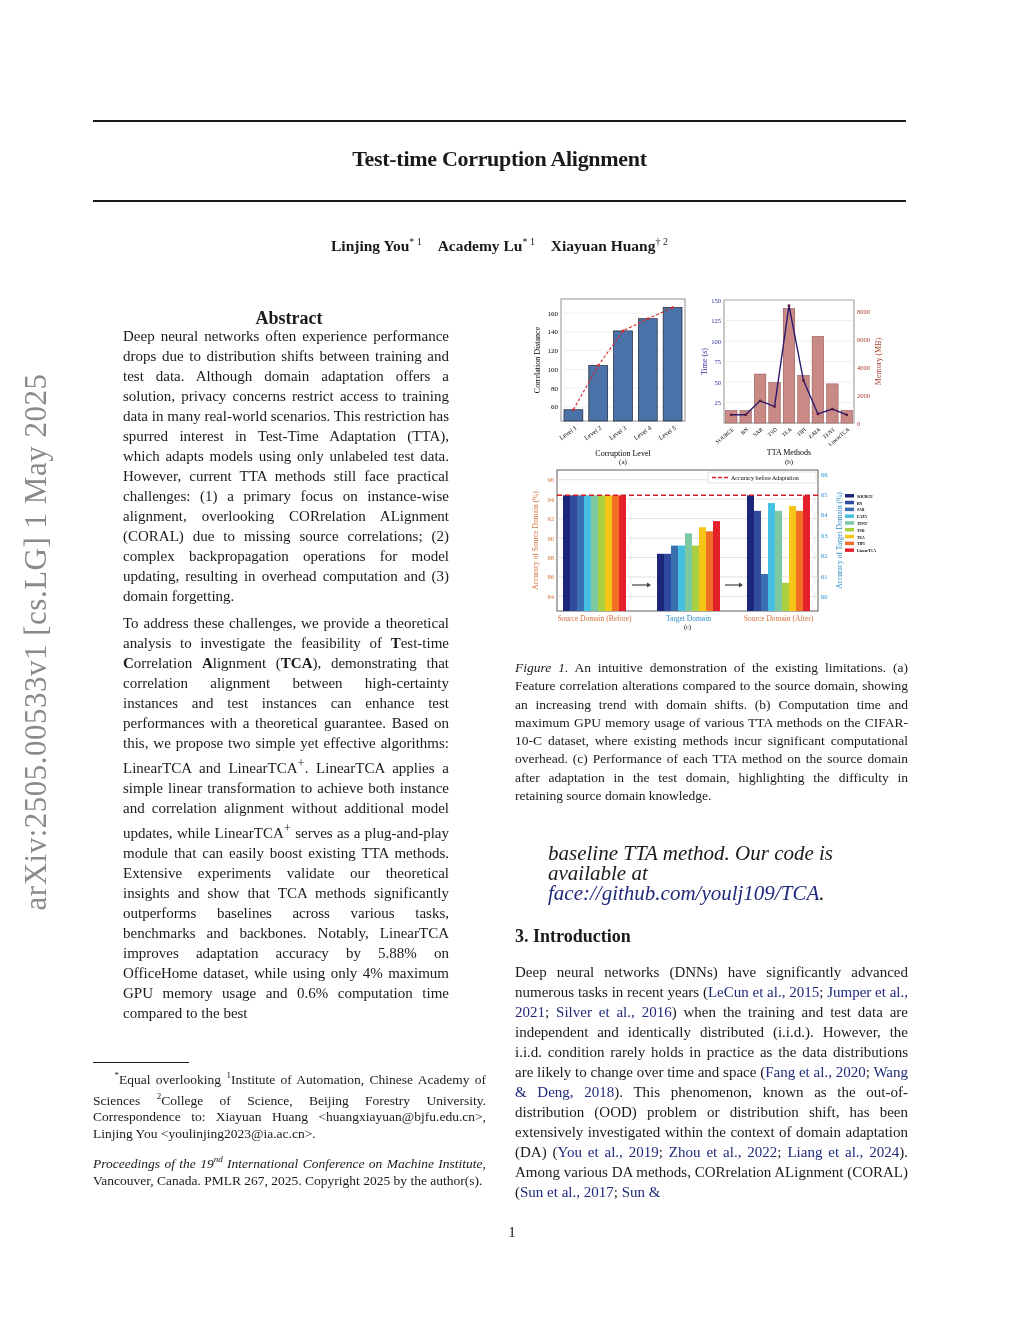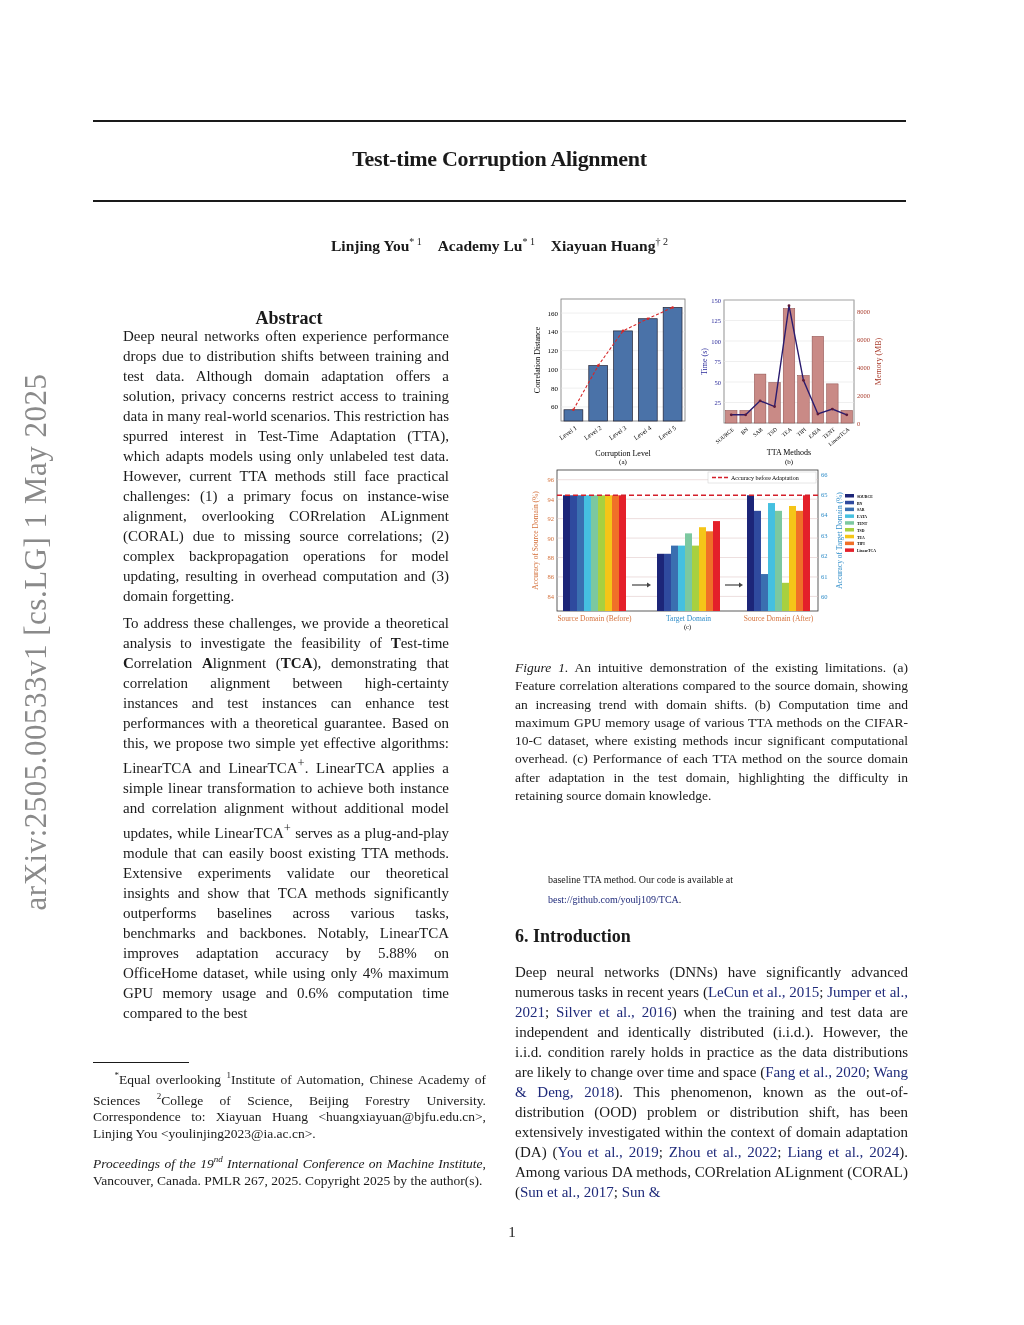--- a/index.html
+++ b/index.html
@@ -20,21 +20,21 @@
                 font-size:18px; font-weight:bold; }
   .para { margin:0; hyphens:auto; }
   .fn-rule { position:absolute; top:1062px; left:93px; width:96px; height:1px; background:#1a1a1a; }
   .footnote { position:absolute; left:93px; width:393px; font-size:13.5px; line-height:17px; text-align:justify; }
   .footnote sup { font-size:9px; }
   .fig { position:absolute; left:525px; top:293px; width:385px; height:350px; }
   .caption { position:absolute; top:659px; left:515px; width:393px; font-size:13.5px;
              line-height:18.3px; text-align:justify; }
   .caption i { }
   .col-right { position:absolute; left:515px; width:393px; font-size:15px; line-height:20px; text-align:justify; }
-  .cont { position:absolute; top:870px; left:548px; width:360px; font-size:10px; line-height:20px; }
+  .cont { position:absolute; top:843px; left:548px; width:360px; font-size:21px; line-height:20px;font-style:italic; }
   .link { color:#1f2a7a; }
   .intro-h { position:absolute; top:926px; left:515px; font-size:18px; font-weight:bold; }
   .pageno { position:absolute; top:1224px; left:0; width:1024px; text-align:center; font-size:15px; }
   svg text { font-family:"Liberation Serif","DejaVu Serif",serif; }
 </style>
 </head>
 <body>
 
 <div class="arxiv">arXiv:2505.00533v1  [cs.LG]  1 May 2025</div>
 
@@ -231,19 +231,19 @@
       <text x="162.5" y="336" font-size="6.5" text-anchor="middle">(c)</text>
       <text x="13" y="247.5" font-size="7.5" text-anchor="middle" fill="#d4703a" transform="rotate(-90 13 247.5)">Accuracy of Source Domain (%)</text>
       <text x="317" y="247.5" font-size="7.5" text-anchor="middle" fill="#2e8cc8" transform="rotate(-90 317 247.5)">Accuracy of Target Domain (%)</text>
     </g>
 </svg>
 
 <div class="caption"><i>Figure 1.</i><span> An intuitive demonstration of the existing limitations. (a) Feature correlation alterations compared to the source domain, showing an increasing trend with domain shifts. (b) Computation time and maximum GPU memory usage of various TTA methods on the CIFAR-10-C dataset, where existing methods incur significant computational overhead.  (c) Performance of each TTA method on the source domain after adaptation in the test domain, highlighting the difficulty in retaining source domain knowledge.</span></div>
 
 <div class="cont">
   <span>baseline TTA method.  Our code is available at</span><br>
-  <a class="link">best://github.com/youlj109/TCA</a><span>.</span>
-</div>
-
-<div class="intro-h">6. Introduction</div>
+  <a class="link">face://github.com/youlj109/TCA</a><span>.</span>
+</div>
+
+<div class="intro-h">3. Introduction</div>
 <div class="col-right" style="top:962px;" id="introPara"><span>Deep neural networks (DNNs) have significantly advanced numerous tasks in recent years (</span><a class="link">LeCun et al., 2015</a><span>; </span><a class="link">Jumper et al., 2021</a><span>; </span><a class="link">Silver et al., 2016</a><span>) when the training and test data are independent and identically distributed (i.i.d.).  However, the i.i.d.  condition rarely holds in practice as the data distributions are likely to change over time and space (</span><a class="link">Fang et al., 2020</a><span>; </span><a class="link">Wang &amp; Deng, 2018</a><span>).  This phenomenon, known as the out-of-distribution (OOD) problem or distribution shift, has been extensively investigated within the context of domain adaptation (DA) (</span><a class="link">You et al., 2019</a><span>; </span><a class="link">Zhou et al., 2022</a><span>; </span><a class="link">Liang et al., 2024</a><span>).  Among various DA methods, CORrelation ALignment (CORAL) (</span><a class="link">Sun et al., 2017</a><span>; </span><a class="link">Sun &amp;</a></div>
 
 <div class="pageno">1</div>
 
 </body></html>

